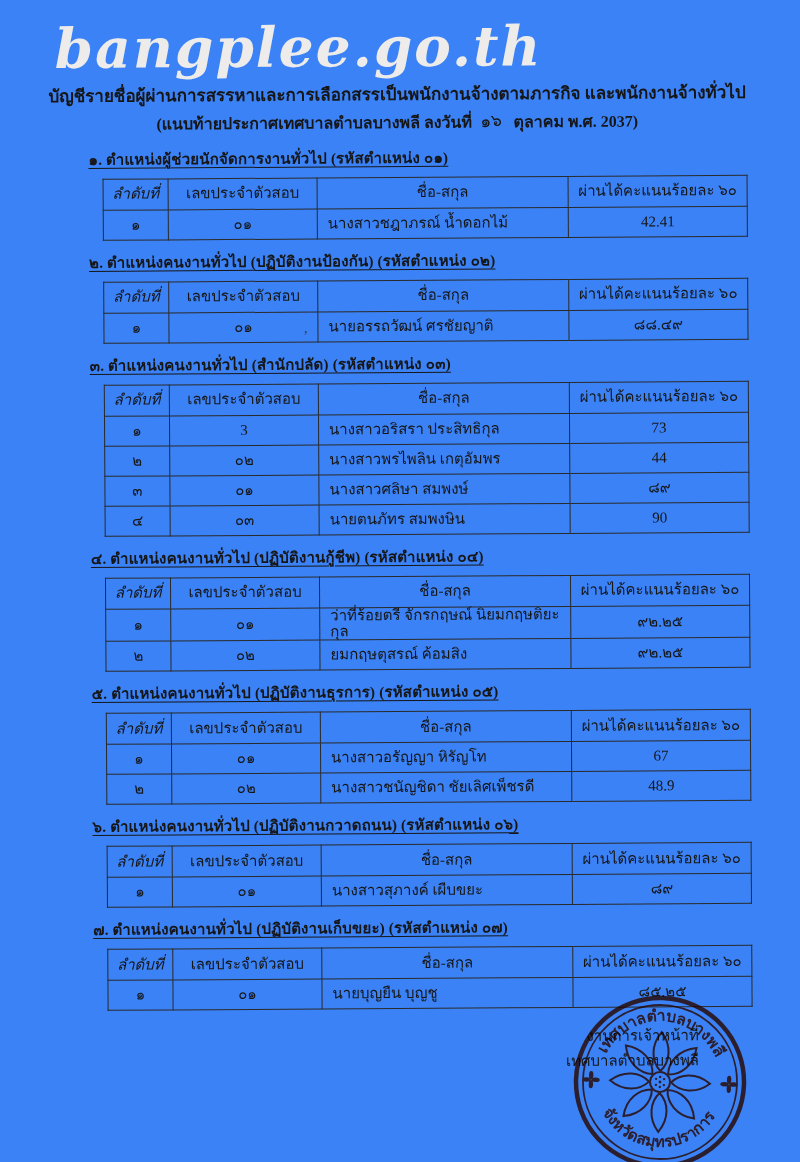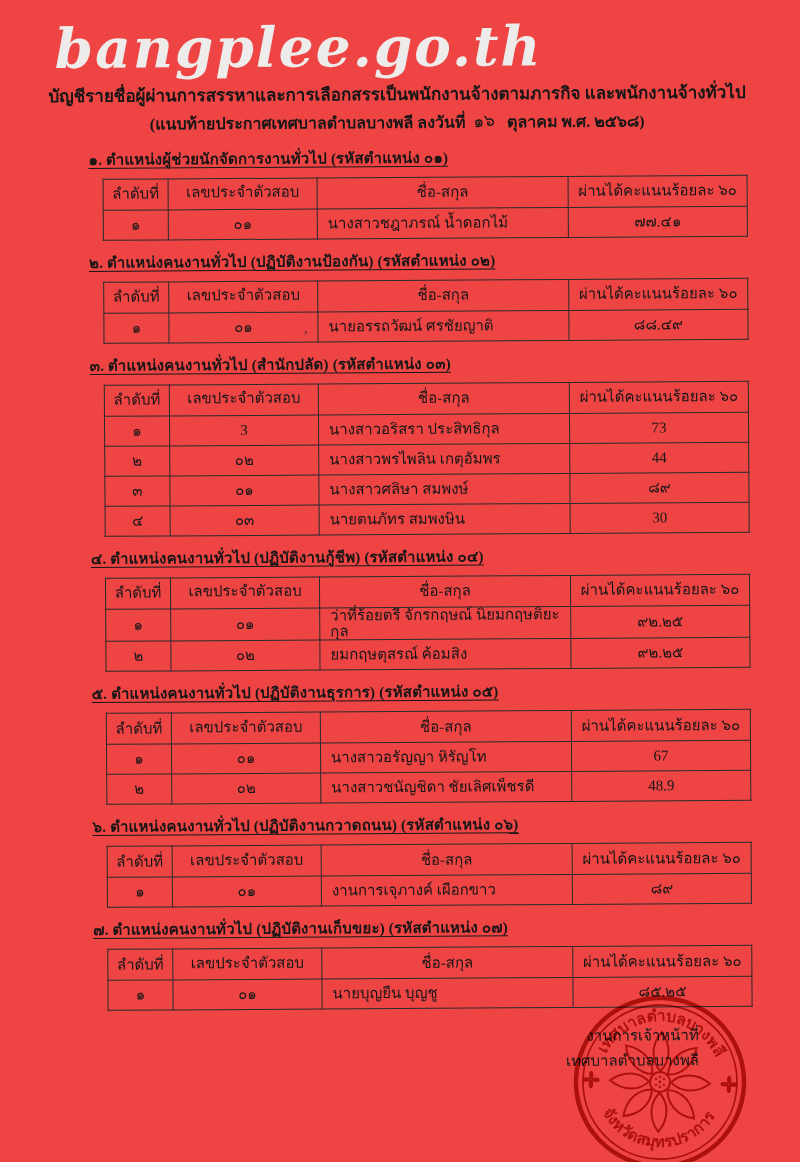--- a/index.html
+++ b/index.html
@@ -3,21 +3,21 @@
 <meta charset="utf-8">
 <style>
   html,body { margin:0; padding:0; }
   body {
     width:800px; height:1162px;
     background:#ffffff;
     font-family:"Liberation Serif","DejaVu Serif",serif;
   }
   .page {
     position:relative; width:800px; height:1162px;
-    background:#ef4444; overflow:hidden; color:#161616;
+    background:#3b82f6; overflow:hidden; color:#161616;
   }
   .content { position:absolute; inset:0; transform:rotate(-0.35deg); }
 
   .watermark {
     position:absolute; top:14px; left:58px;
     font-family:"DejaVu Serif","Liberation Serif",serif;
     font-style:italic; font-weight:bold;
     font-size:55px; letter-spacing:2px;
     color:#edecea; user-select:none; white-space:nowrap;
   }
@@ -41,22 +41,22 @@
   table.results-table {
     border-collapse:collapse; table-layout:fixed;
     margin-left:30px; width:640px; background:transparent;
   }
   .results-table th, .results-table td {
     border:1.6px solid #2a2a2a; font-size:15px; font-weight:normal;
     padding:0; height:29px; text-align:center; vertical-align:middle;
     line-height:1.05; position:relative;
   }
   .results-table th { height:30px; }
-  .results-table th.col0 { width:64px; }
-  .results-table th.col1 { width:148px;font-family:Liberation Mono, monospace; }
+  .results-table th.col0 { width:64px;font-style:italic; }
+  .results-table th.col1 { width:148px; }
   .results-table th.col2 { width:250px; }
   .results-table th.col3 { width:178px; }
   .results-table td.col2 { text-align:left; padding-left:10px; }
   .stray { position:absolute; right:10px; bottom:5px; font-size:14px; color:#3a3a3a; }
 
   .footer-block {
     margin-top:16px; padding-right:104px;
     text-align:right; font-size:15px; line-height:1.65;
   }
 
@@ -71,41 +71,41 @@
 </head>
 <body>
 
 <div class="page">
   <div class="content">
 
     <div class="watermark">bangplee.go.th</div>
 
     <div class="titles">
       <div class="title-line1">บัญชีรายชื่อผู้ผ่านการสรรหาและการเลือกสรรเป็นพนักงานจ้างตามภารกิจ และพนักงานจ้างทั่วไป</div>
-      <div class="title-line2"><span>(แนบท้ายประกาศเทศบาลตำบลบางพลี ลงวันที่</span><span class="hand-date">๑๖</span><span>ตุลาคม พ.ศ. ๒๕๖๘)</span></div>
+      <div class="title-line2"><span>(แนบท้ายประกาศเทศบาลตำบลบางพลี ลงวันที่</span><span class="hand-date">๑๖</span><span>ตุลาคม พ.ศ. 2037)</span></div>
     </div>
 
     <div class="sections" id="sections">
   <section class="position-section">
     <h2 class="section-heading">๑. ตำแหน่งผู้ช่วยนักจัดการงานทั่วไป (รหัสตำแหน่ง ๐๑)</h2>
     <table class="results-table">
       <thead>
               <tr>
                 <th class="col0">ลำดับที่</th>
                 <th class="col1">เลขประจำตัวสอบ</th>
                 <th class="col2">ชื่อ-สกุล</th>
                 <th class="col3">ผ่านได้คะแนนร้อยละ ๖๐</th>
               </tr>
             </thead>
       <tbody>
               <tr>
                 <td class="col0"><span>๑</span></td>
                 <td class="col1"><span>๐๑</span></td>
                 <td class="col2"><span>นางสาวชฎาภรณ์ น้ำดอกไม้</span></td>
-                <td class="col3"><span>๗๗.๔๑</span></td>
+                <td class="col3"><span>42.41</span></td>
               </tr>
             </tbody>
     </table>
   </section>
 
   <section class="position-section">
     <h2 class="section-heading">๒. ตำแหน่งคนงานทั่วไป (ปฏิบัติงานป้องกัน) (รหัสตำแหน่ง ๐๒)</h2>
     <table class="results-table">
       <thead>
               <tr>
@@ -153,21 +153,21 @@
               <tr>
                 <td class="col0"><span>๓</span></td>
                 <td class="col1"><span>๐๑</span></td>
                 <td class="col2"><span>นางสาวศลิษา สมพงษ์</span></td>
                 <td class="col3"><span>๘๙</span></td>
               </tr>
               <tr>
                 <td class="col0"><span>๔</span></td>
                 <td class="col1"><span>๐๓</span></td>
                 <td class="col2"><span>นายตนภัทร สมพงษิน</span></td>
-                <td class="col3"><span>30</span></td>
+                <td class="col3"><span>90</span></td>
               </tr>
             </tbody>
     </table>
   </section>
 
   <section class="position-section">
     <h2 class="section-heading">๔. ตำแหน่งคนงานทั่วไป (ปฏิบัติงานกู้ชีพ) (รหัสตำแหน่ง ๐๔)</h2>
     <table class="results-table">
       <thead>
               <tr>
@@ -230,21 +230,21 @@
                 <th class="col0">ลำดับที่</th>
                 <th class="col1">เลขประจำตัวสอบ</th>
                 <th class="col2">ชื่อ-สกุล</th>
                 <th class="col3">ผ่านได้คะแนนร้อยละ ๖๐</th>
               </tr>
             </thead>
       <tbody>
               <tr>
                 <td class="col0"><span>๑</span></td>
                 <td class="col1"><span>๐๑</span></td>
-                <td class="col2"><span>งานการเจุภางค์ เผือกขาว</span></td>
+                <td class="col2"><span>นางสาวสุภางค์ เผืบขยะ</span></td>
                 <td class="col3"><span>๘๙</span></td>
               </tr>
             </tbody>
     </table>
   </section>
 
   <section class="position-section">
     <h2 class="section-heading">๗. ตำแหน่งคนงานทั่วไป (ปฏิบัติงานเก็บขยะ) (รหัสตำแหน่ง ๐๗)</h2>
     <table class="results-table">
       <thead>

